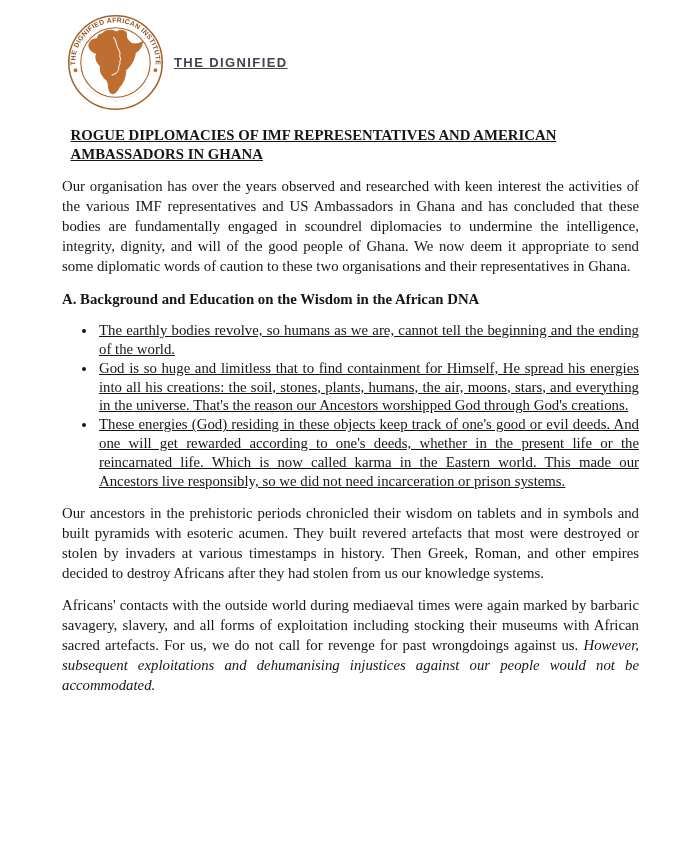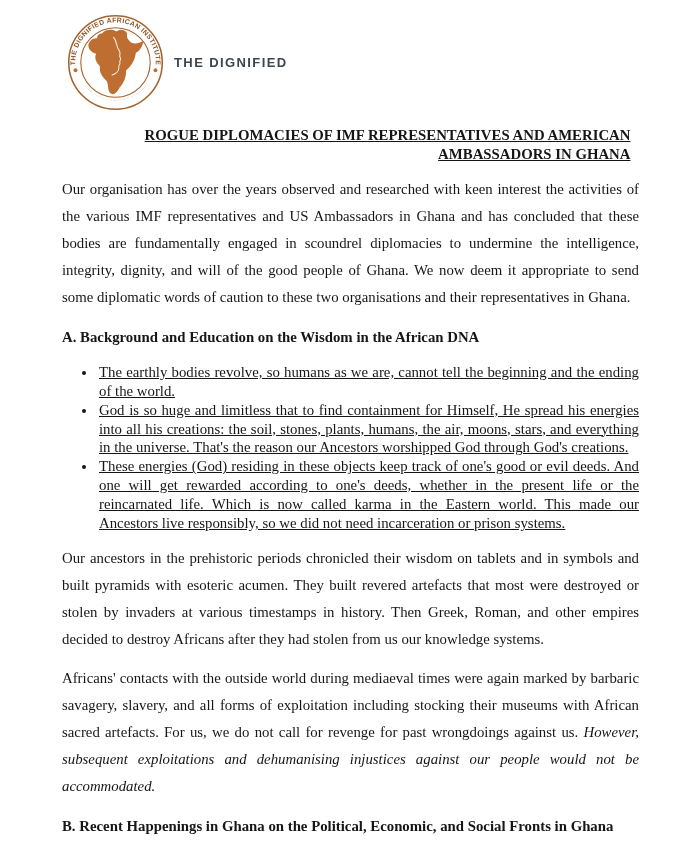--- a/index.html
+++ b/index.html
@@ -25,41 +25,42 @@
   .logo-badge { width: 97px; height: 97px; flex: 0 0 auto; }
   .wordmark {
     font-family: "Liberation Sans", sans-serif;
     font-size: 13px;
     font-weight: 600;
     letter-spacing: 1.4px;
     line-height: 17px;
     color: #3d454f;
     text-align: left;
     white-space: nowrap;
+    text-decoration: underline;
   }
   .press-release {
     text-align: right;
     font-weight: bold;
     font-size: 14.8px;
     line-height: 19px;
     margin-top: 4px;
   }
   
   .doc-title {
     font-size: 14.8px;
     line-height: 18.9px;
     font-weight: bold;
-    text-align: right;
+    text-align: left;
     text-decoration: underline;
     margin: 15px auto 0;
     max-width: 560px;
   }
   p, h2 {
     font-size: 14.8px;
-    line-height: 27px;
+    line-height: 20px;
     margin: 12px 0 0;
   }
   p { text-align: justify; }
   h2 { font-weight: bold; margin-top: 13px; }
   ul.doc-bullets {
     margin: 12px 0 0;
     padding-left: 35px;
     text-decoration: underline;
   }
   ul.doc-bullets li {
@@ -142,16 +143,15 @@
   <ul class="doc-bullets">
     <li>The earthly bodies revolve, so humans as we are, cannot tell the beginning and the ending of the world.</li>
     <li>God is so huge and limitless that to find containment for Himself, He spread his energies into all his creations: the soil, stones, plants, humans, the air, moons, stars, and everything in the universe. That's the reason our Ancestors worshipped God through God's creations.</li>
     <li>These energies (God) residing in these objects keep track of one's good or evil deeds. And one will get rewarded according to one's deeds, whether in the present life or the reincarnated life. Which is now called karma in the Eastern world. This made our Ancestors live responsibly, so we did not need incarceration or prison systems.</li>
   </ul>
 
   <p>Our ancestors in the prehistoric periods chronicled their wisdom on tablets and in symbols and built pyramids with esoteric acumen. They built revered artefacts that most were destroyed or stolen by invaders at various timestamps in history. Then Greek, Roman, and other empires decided to destroy Africans after they had stolen from us our knowledge systems.</p>
 
   <p><span>Africans' contacts with the outside world during mediaeval times were again marked by barbaric savagery, slavery, and all forms of exploitation including stocking their museums with African sacred artefacts. For us, we do not call for revenge for past wrongdoings against us. </span><span class="italic">However, subsequent exploitations and dehumanising injustices against our people would not be accommodated.</span></p>
 
-  <h2>B. Recent Happenings in Ghana on the Political, Economic, and Social Fronts in Ghana</h2>
 
 
 </div>
 
 </body></html>

